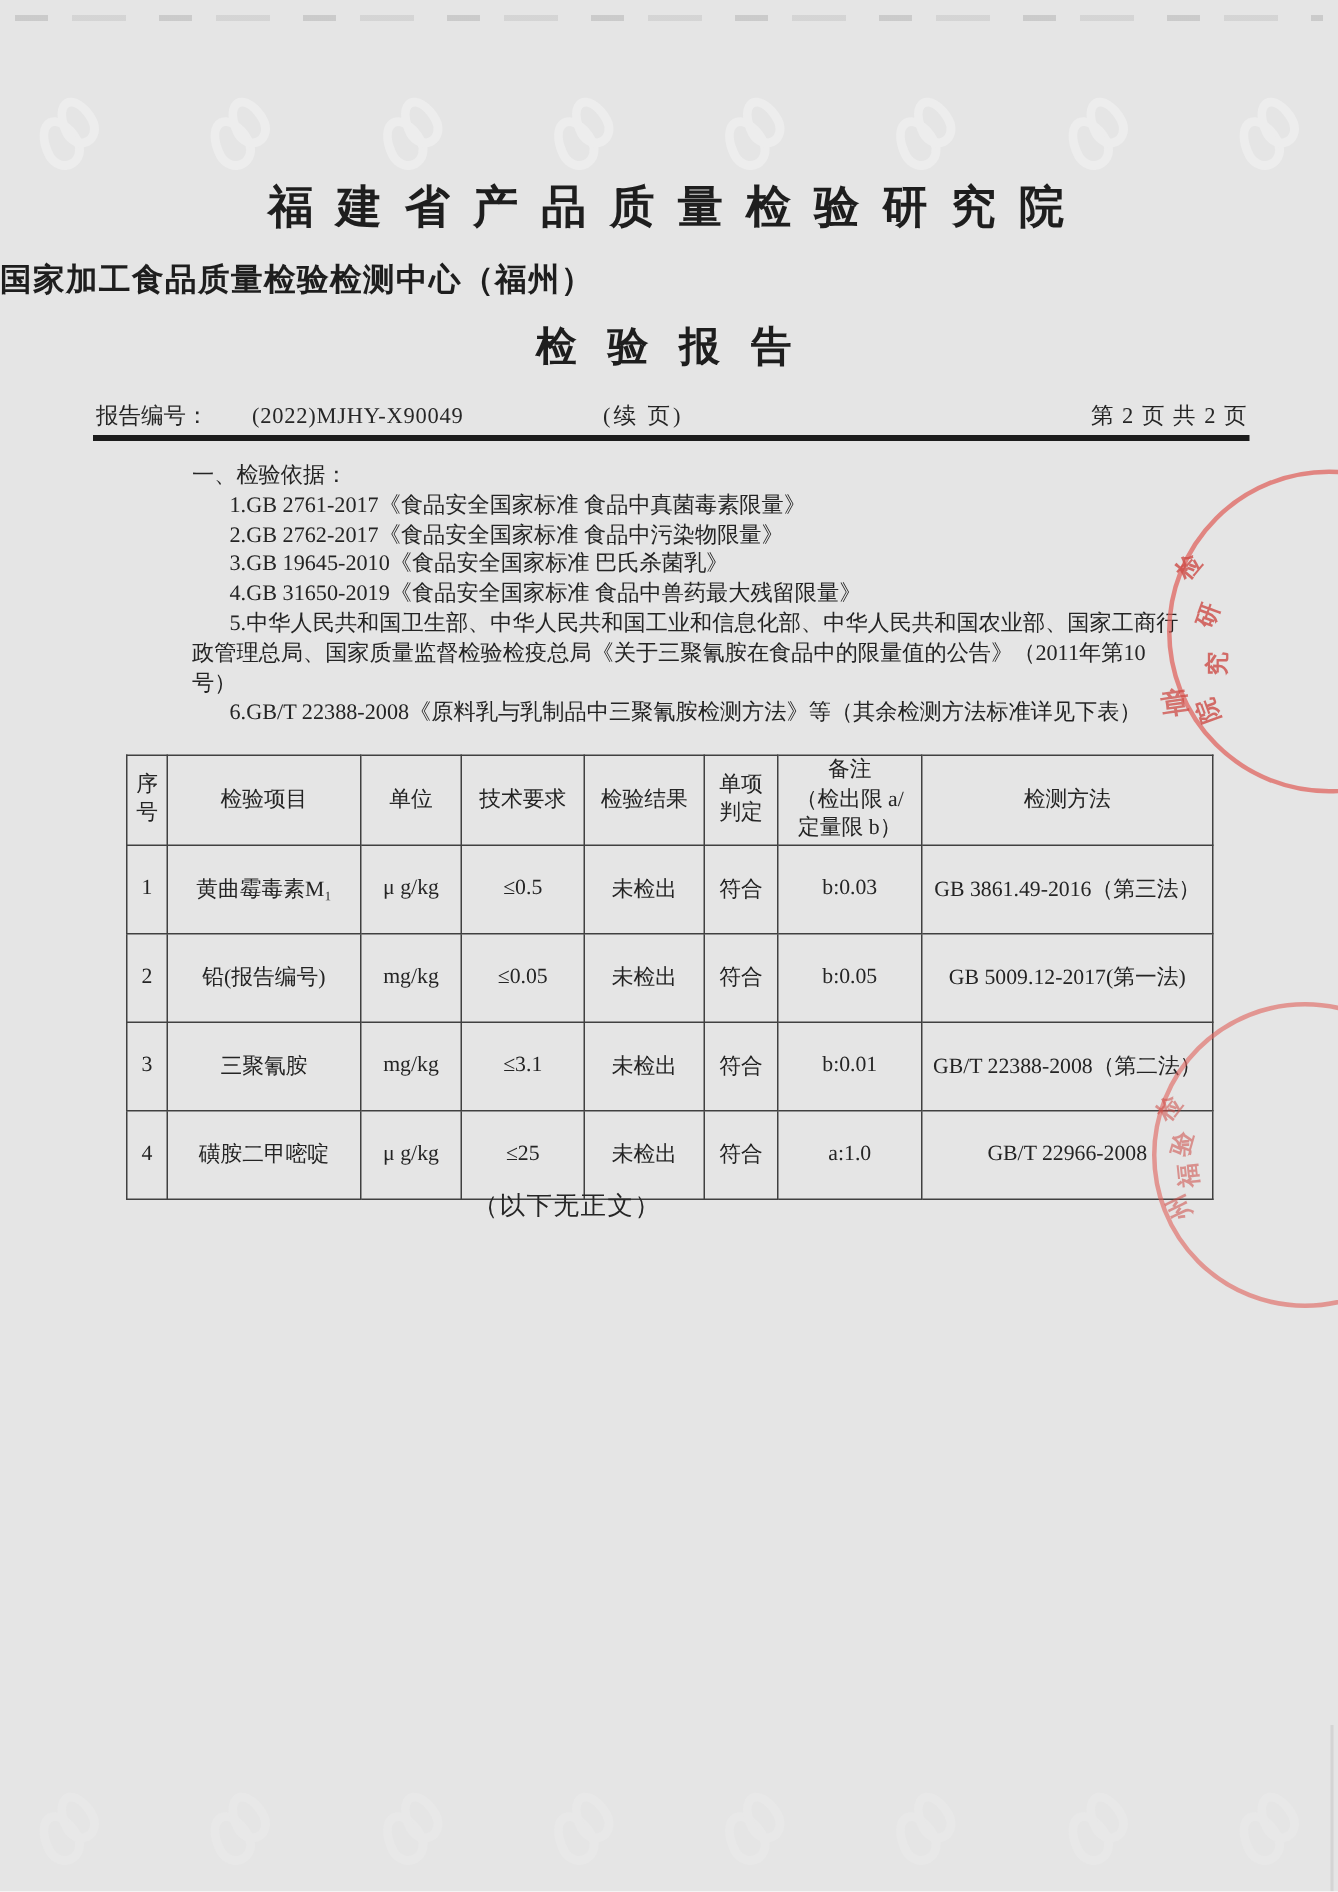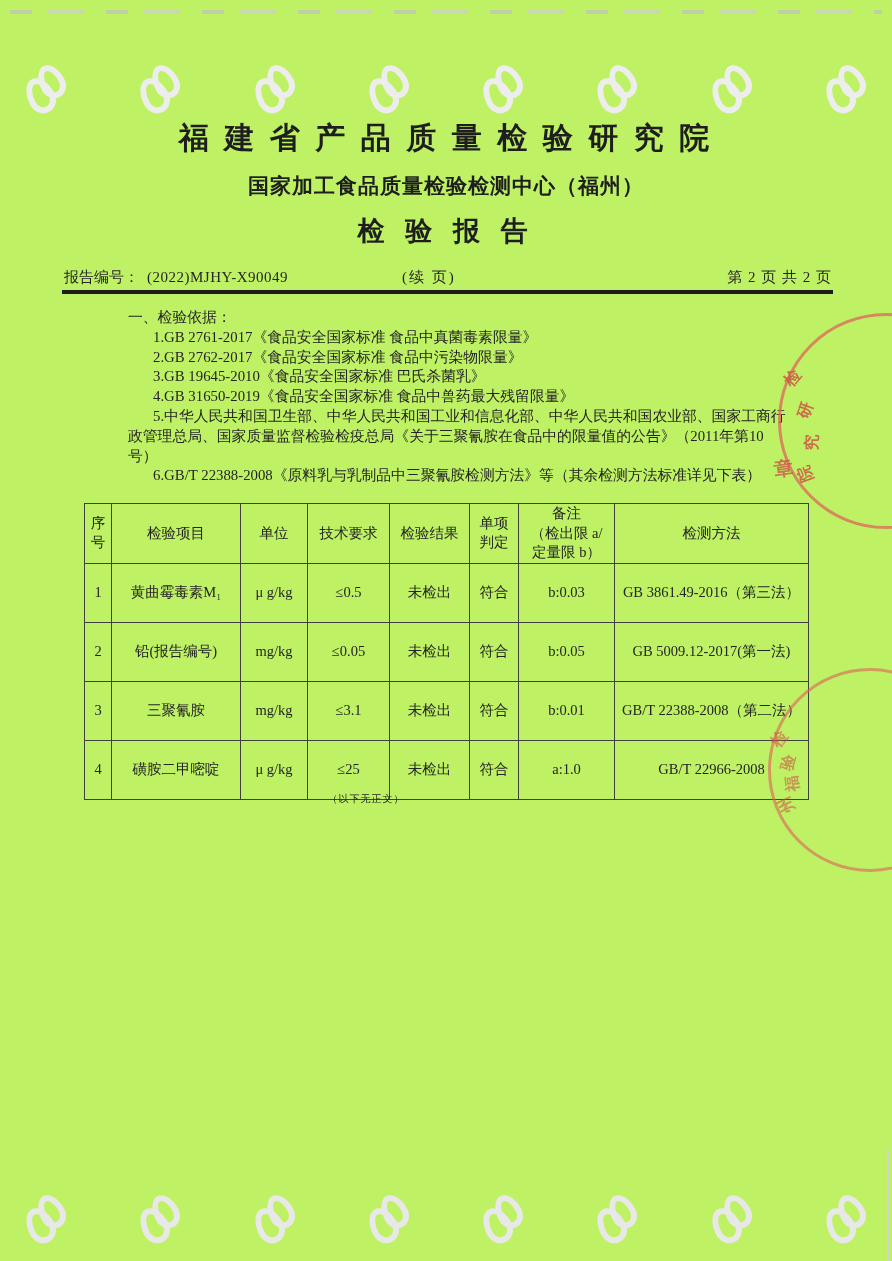--- a/index.html
+++ b/index.html
@@ -1,65 +1,65 @@
 <!DOCTYPE html>
 <html><head>
 <meta charset="utf-8">
 <style>
   html,body{margin:0;padding:0;background:#ffffff;}
   .page{
     position:relative;width:892px;height:1261px;overflow:hidden;
-    background:#bef264;color:#262626;
+    background:#e5e5e5;color:#262626;
     font-family:"Liberation Serif","DejaVu Serif",serif;
   }
   
   .scan-dashes{position:absolute;top:10px;left:10px;right:10px;height:4px;opacity:.75;
     background:repeating-linear-gradient(90deg,#c2c2c2 0 22px,transparent 22px 38px,#cfcfcf 38px 74px,transparent 74px 96px);}
   .ghost-row{position:absolute;left:24px;right:24px;display:flex;justify-content:space-between;height:52px;}
   .ghost-row.top{top:62px;}
   .ghost-row.bottom{top:1192px;}
   .ghost{position:relative;width:44px;height:50px;}
   .ghost i{position:absolute;border:6px solid #ededed;border-radius:50%/60% 60% 40% 40%;}
   .ghost i.a{width:15px;height:25px;left:3px;top:15px;transform:rotate(-28deg);}
   .ghost i.b{width:13px;height:23px;right:4px;top:2px;transform:rotate(-28deg);}
   .ghost-row.bottom .ghost i{border-color:#e8e8e8;}
   .edge-line{position:absolute;right:3px;top:1150px;bottom:0;width:2px;background:#d4d4d4;}
 
   
   .title{position:absolute;top:118px;left:0;width:100%;text-align:center;
     font-size:30px;font-weight:bold;letter-spacing:4px;color:#1e1e1e;}
-  .subtitle{position:absolute;top:172px;left:0;width:100%;text-align:center;
+  .subtitle{position:absolute;top:172px;left:0;width:100%;text-align:left;
     font-size:21px;font-weight:bold;letter-spacing:1px;color:#1e1e1e;}
   .report-title{position:absolute;top:213px;left:0;width:100%;text-align:center;
     font-size:27px;font-weight:bold;letter-spacing:7px;color:#1e1e1e;}
 
   
   .info-line{position:absolute;top:268px;left:62px;right:60px;height:22px;font-size:15px;}
   .info-left{position:absolute;left:2px;top:0;}
-  .info-num{margin-left:8px;letter-spacing:.5px;}
+  .info-num{margin-left:29px;letter-spacing:.5px;}
   .info-center{position:absolute;left:340px;top:0;letter-spacing:2px;}
   .info-right{position:absolute;right:0;top:0;letter-spacing:1px;}
   .rule{position:absolute;top:290px;left:62px;width:771px;height:4px;background:#1c1c1c;}
 
   
   .basis{position:absolute;top:308px;left:128px;width:664px;
     font-size:14.8px;line-height:19.8px;color:#242424;}
   .basis .item{text-indent:25px;}
 
   
   table.results{position:absolute;top:503px;left:84px;width:724px;
     border-collapse:collapse;table-layout:fixed;font-size:14.5px;color:#242424;}
   table.results th,table.results td{border:1.4px solid #404040;padding:0;vertical-align:middle;}
   table.results th{font-weight:normal;white-space:pre-line;text-align:center;height:54px;line-height:1.35;}
   table.results td{height:58px;text-align:center;}
   td.c-item{text-align:left;padding-left:10px;}
   td.c-method{text-align:left;padding-left:12px;}
 
-  .no-more{position:absolute;top:792px;left:0;width:732px;text-align:center;
-    font-size:10px;letter-spacing:1px;}
+  .no-more{position:absolute;top:792px;left:12px;width:732px;text-align:center;
+    font-size:17px;letter-spacing:1px;}
 
   
   .seal{position:absolute;border-radius:50%;border:3.5px solid rgba(223,96,90,.72);}
   .seal1{left:778px;top:313px;width:210px;height:210px;}
   .seal2{left:768px;top:668px;width:198px;height:198px;border-color:rgba(223,96,90,.6);}
   .seal-ch{position:absolute;color:rgba(205,75,70,.8);font-weight:bold;font-size:16px;}
   .seal2-ch{color:rgba(205,75,70,.55);}
   .seal-extra{position:absolute;color:rgba(205,75,70,.75);font-weight:bold;font-size:19px;}
 </style>
 </head>

